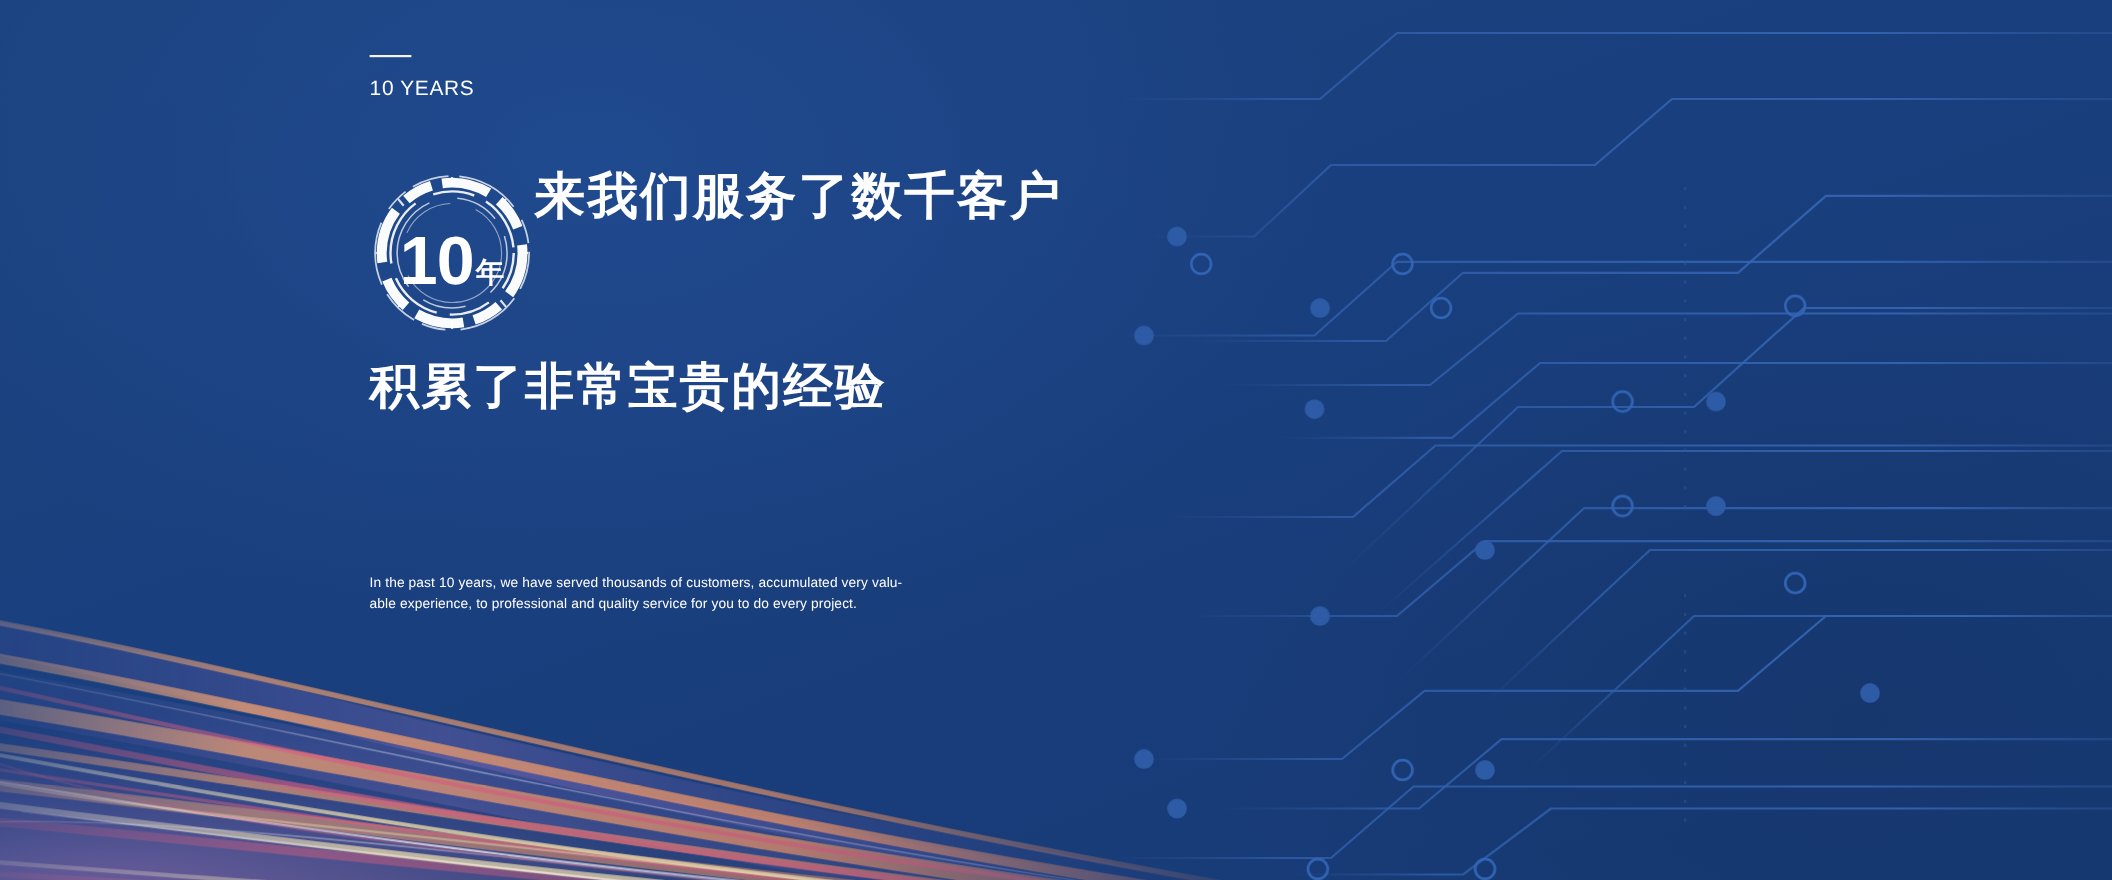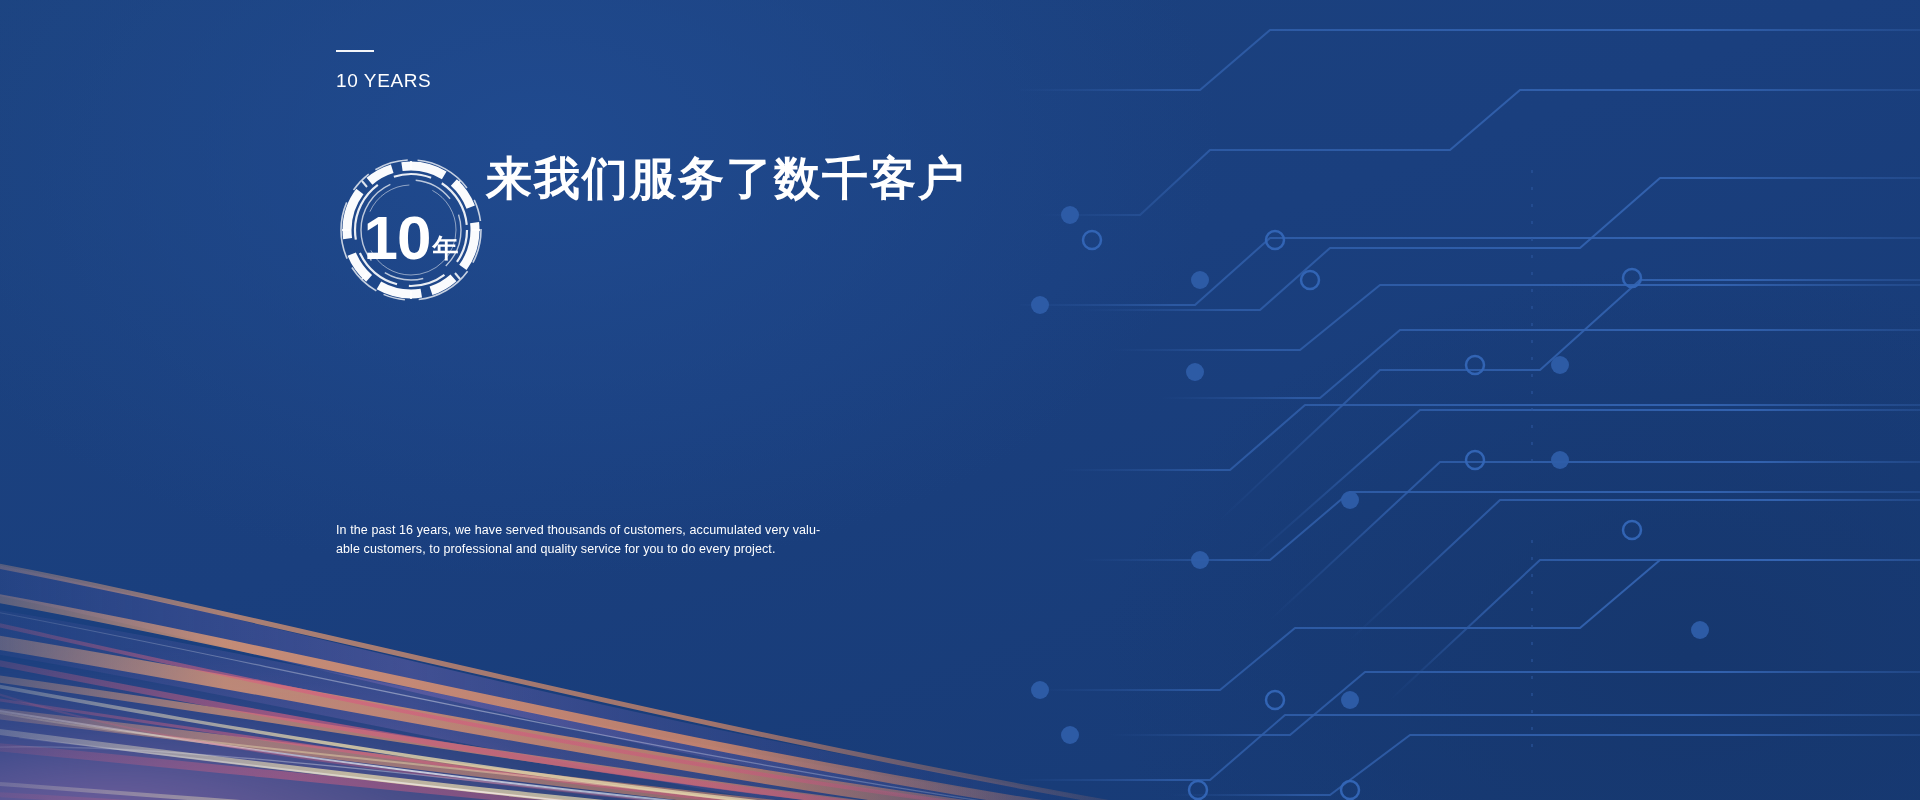--- a/index.html
+++ b/index.html
@@ -341,21 +341,22 @@
         </svg>
         <div class="badge-label">
           <span class="badge-num">10</span>
           <span class="badge-unit">年</span>
         </div>
       </div>
 
       <div class="headline">来我们服务了数千客户</div>
     </div>
 
+    <div class="sub1">积累了非常宝贵的经验</div>
 
 
     <div class="para">
-      <span class="para-line">In the past 16 years, we have served thousands of customers, accumulated very valu-</span>
-      <span class="para-line">able customers, to professional and quality service for you to do every project.</span>
+      <span class="para-line">In the past 10 years, we have served thousands of customers, accumulated very valu-</span>
+      <span class="para-line">able experience, to professional and quality service for you to do every project.</span>
     </div>
 
   </div>
 </div>
 
 </body></html>

